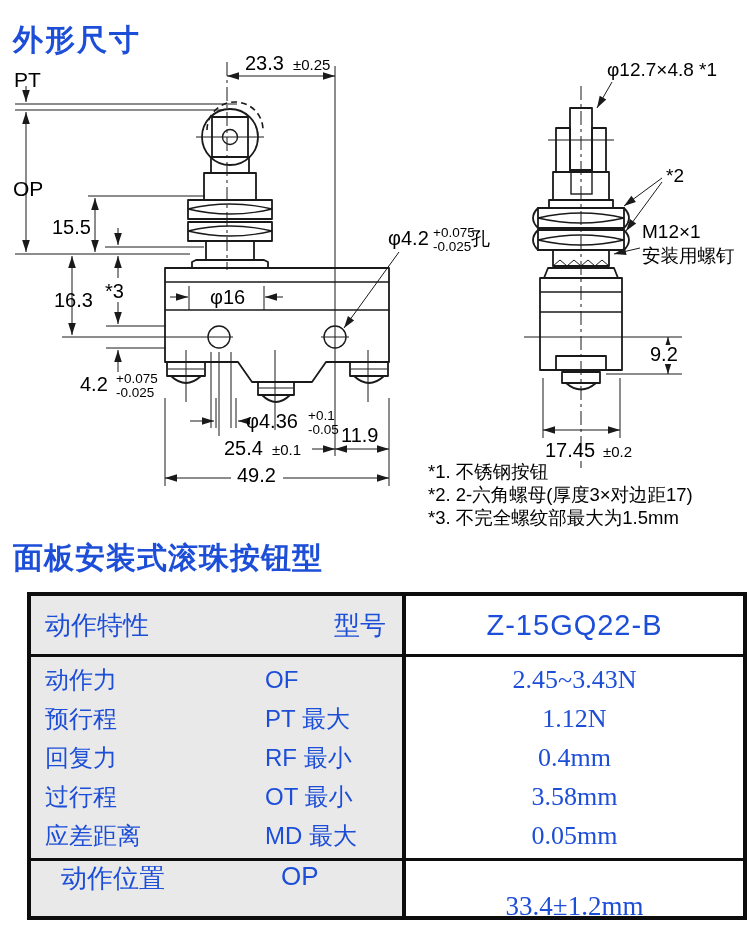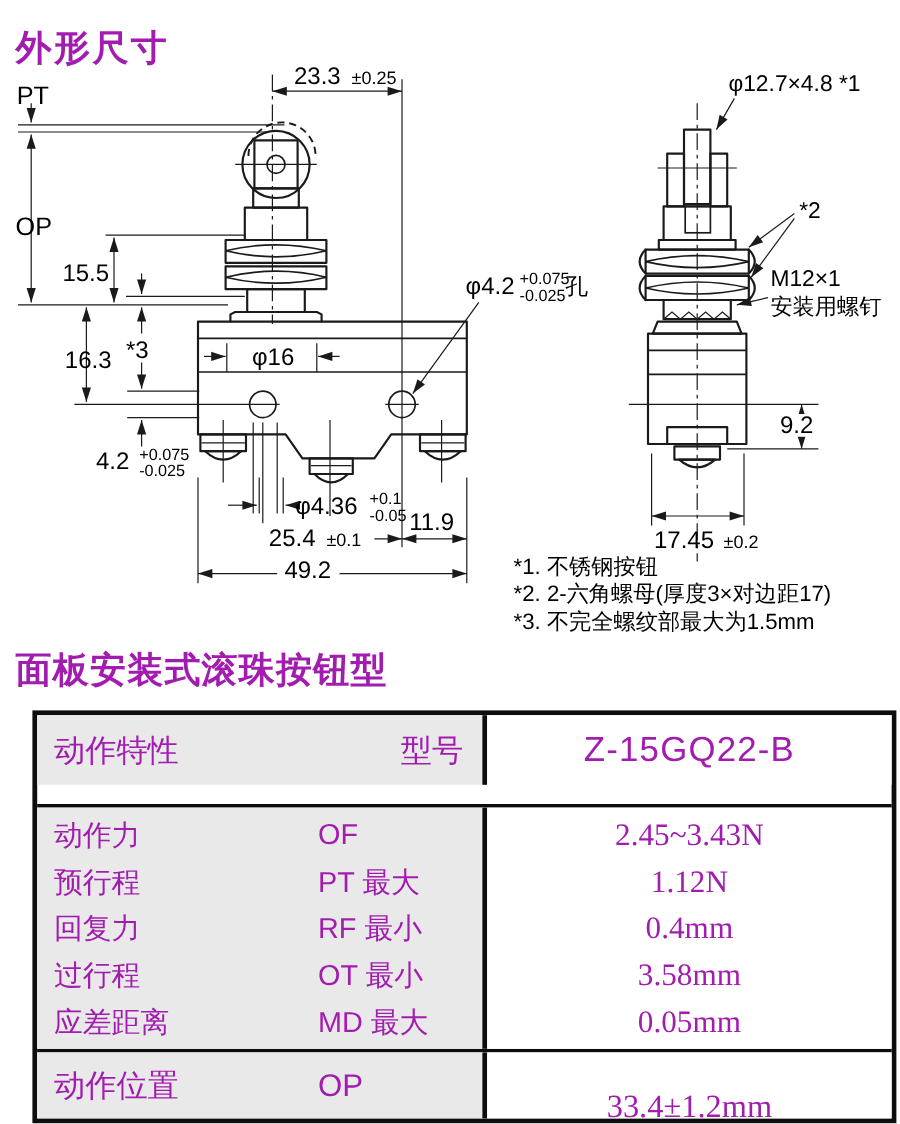--- a/index.html
+++ b/index.html
@@ -1,43 +1,43 @@
 <!DOCTYPE html>
 <html><head>
 <meta charset="utf-8">
 <style>
   html,body{margin:0;padding:0;background:#ffffff;}
   #page{position:relative;width:750px;height:937px;background:#ffffff;overflow:hidden;
-        font-family:"Liberation Sans",sans-serif;color:#a21caf;}
+        font-family:"Liberation Sans",sans-serif;color:#1d4ed8;}
   .h-title{position:absolute;left:13px;top:20px;font-size:30px;font-weight:bold;letter-spacing:2px;}
   .h-panel{position:absolute;left:13px;top:538px;font-size:30px;font-weight:bold;letter-spacing:1px;text-align:center;}
   #diagram{position:absolute;left:0;top:0;}
 
   
   .spec-table{position:absolute;left:27px;top:592px;width:720px;box-sizing:border-box;
               border:4px solid #0d0d0d;background:#fff;}
   .tr{display:flex;}
   .sep{border-top:3px solid #0d0d0d;}
   .c1{width:375px;box-sizing:border-box;background:#e9e9e9;border-right:4px solid #0d0d0d;
       display:flex;flex-direction:column;justify-content:center;}
   .c2{flex:1;display:flex;flex-direction:column;justify-content:center;background:#fff;}
   .hrow{height:58px;}
-  .brow{height:201px;margin-top:16px;}
+  .brow{height:201px;}
   .orow{height:55px;}
   .hline{display:flex;align-items:center;height:100%;font-size:26px;}
   .hline .lab{padding-left:14px;flex:1;}
   .hline .mod{padding-right:16px;margin-left:25px;}
   .model{display:flex;align-items:center;justify-content:center;height:100%;
          font-size:29px;letter-spacing:1px;}
   .line{height:39px;display:flex;align-items:center;font-size:24px;}
   .line .lab{padding-left:14px;width:234px;box-sizing:border-box;}
   .line .code{font-size:24px;}
   .vline{height:39px;display:flex;align-items:center;justify-content:center;
          font-family:"Liberation Serif",serif;font-size:26px;}
-  .oline{height:100%;display:flex;align-items:center;font-size:26px;}
+  .oline{height:100%;display:flex;font-size:26px;padding-left:16px;}
   .oline .lab{padding-left:14px;width:234px;box-sizing:border-box;}
   .ovline{height:100%;display:flex;align-items:center;justify-content:center;
           font-family:"Liberation Serif",serif;font-size:27px;margin-top:36px;}
 
   
   .o{fill:none;stroke:#1a1a1a;stroke-width:1.8;stroke-linejoin:round;stroke-linecap:round;}
   .o2{fill:none;stroke:#1a1a1a;stroke-width:1.4;}
   .tl{fill:none;stroke:#1a1a1a;stroke-width:1;}
   .cl{fill:none;stroke:#1a1a1a;stroke-width:1;stroke-dasharray:14 4 3 4;}
   .dsh{fill:none;stroke:#1a1a1a;stroke-width:1.6;stroke-dasharray:6 4;}

